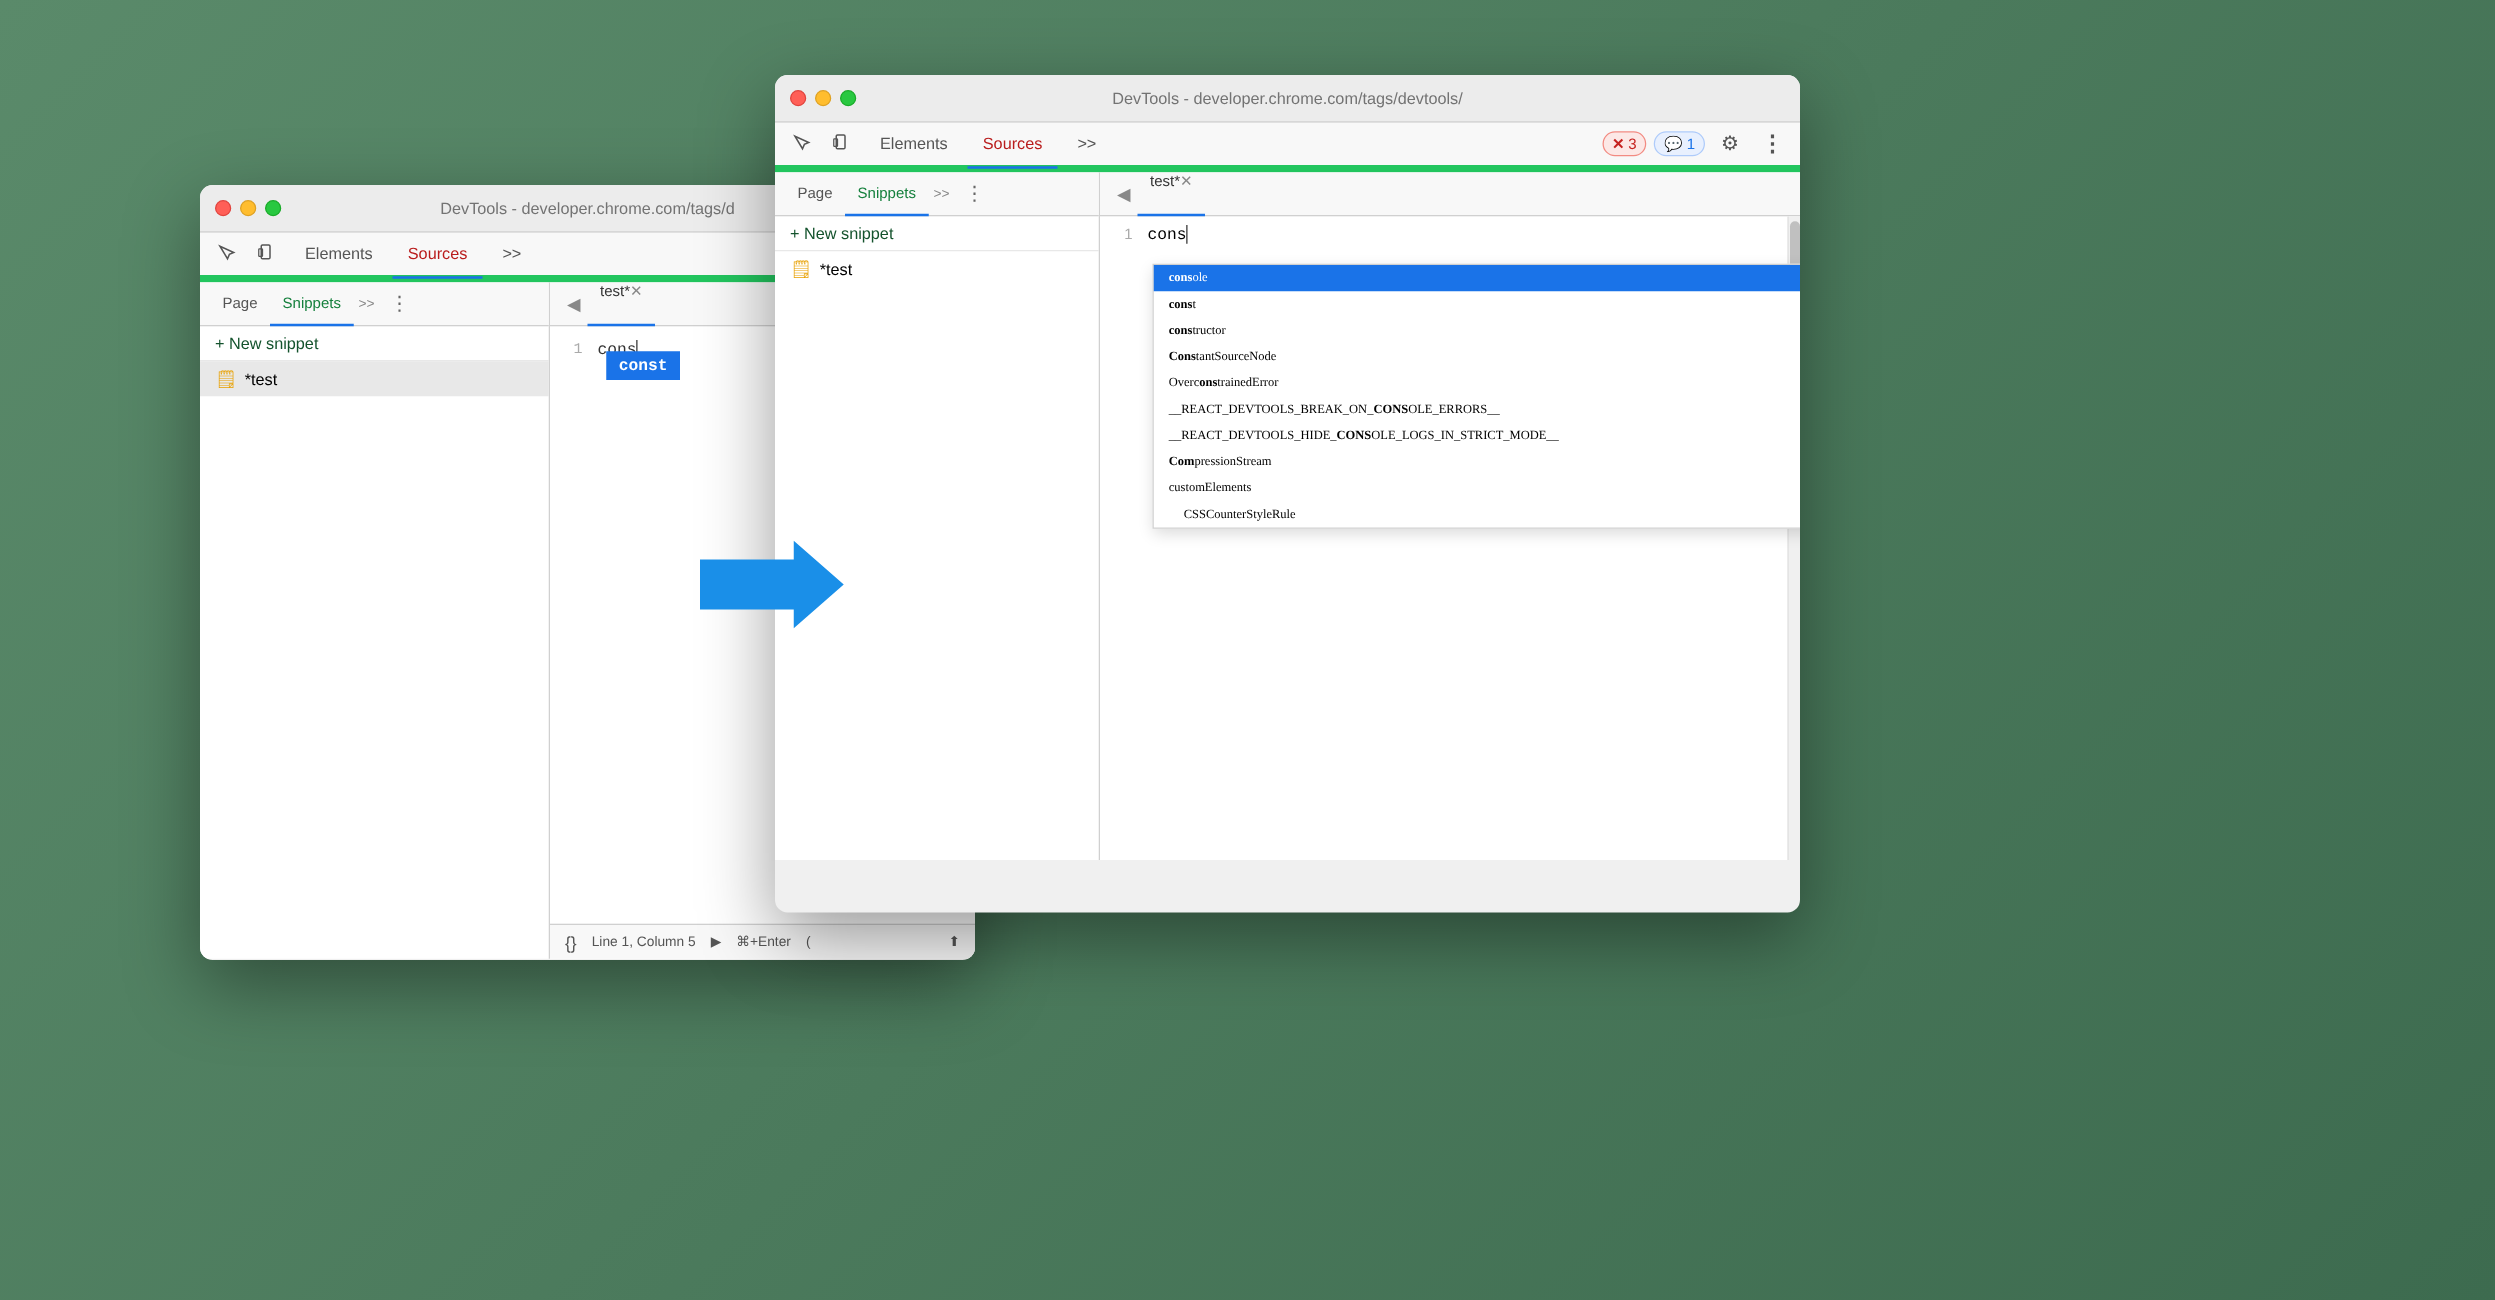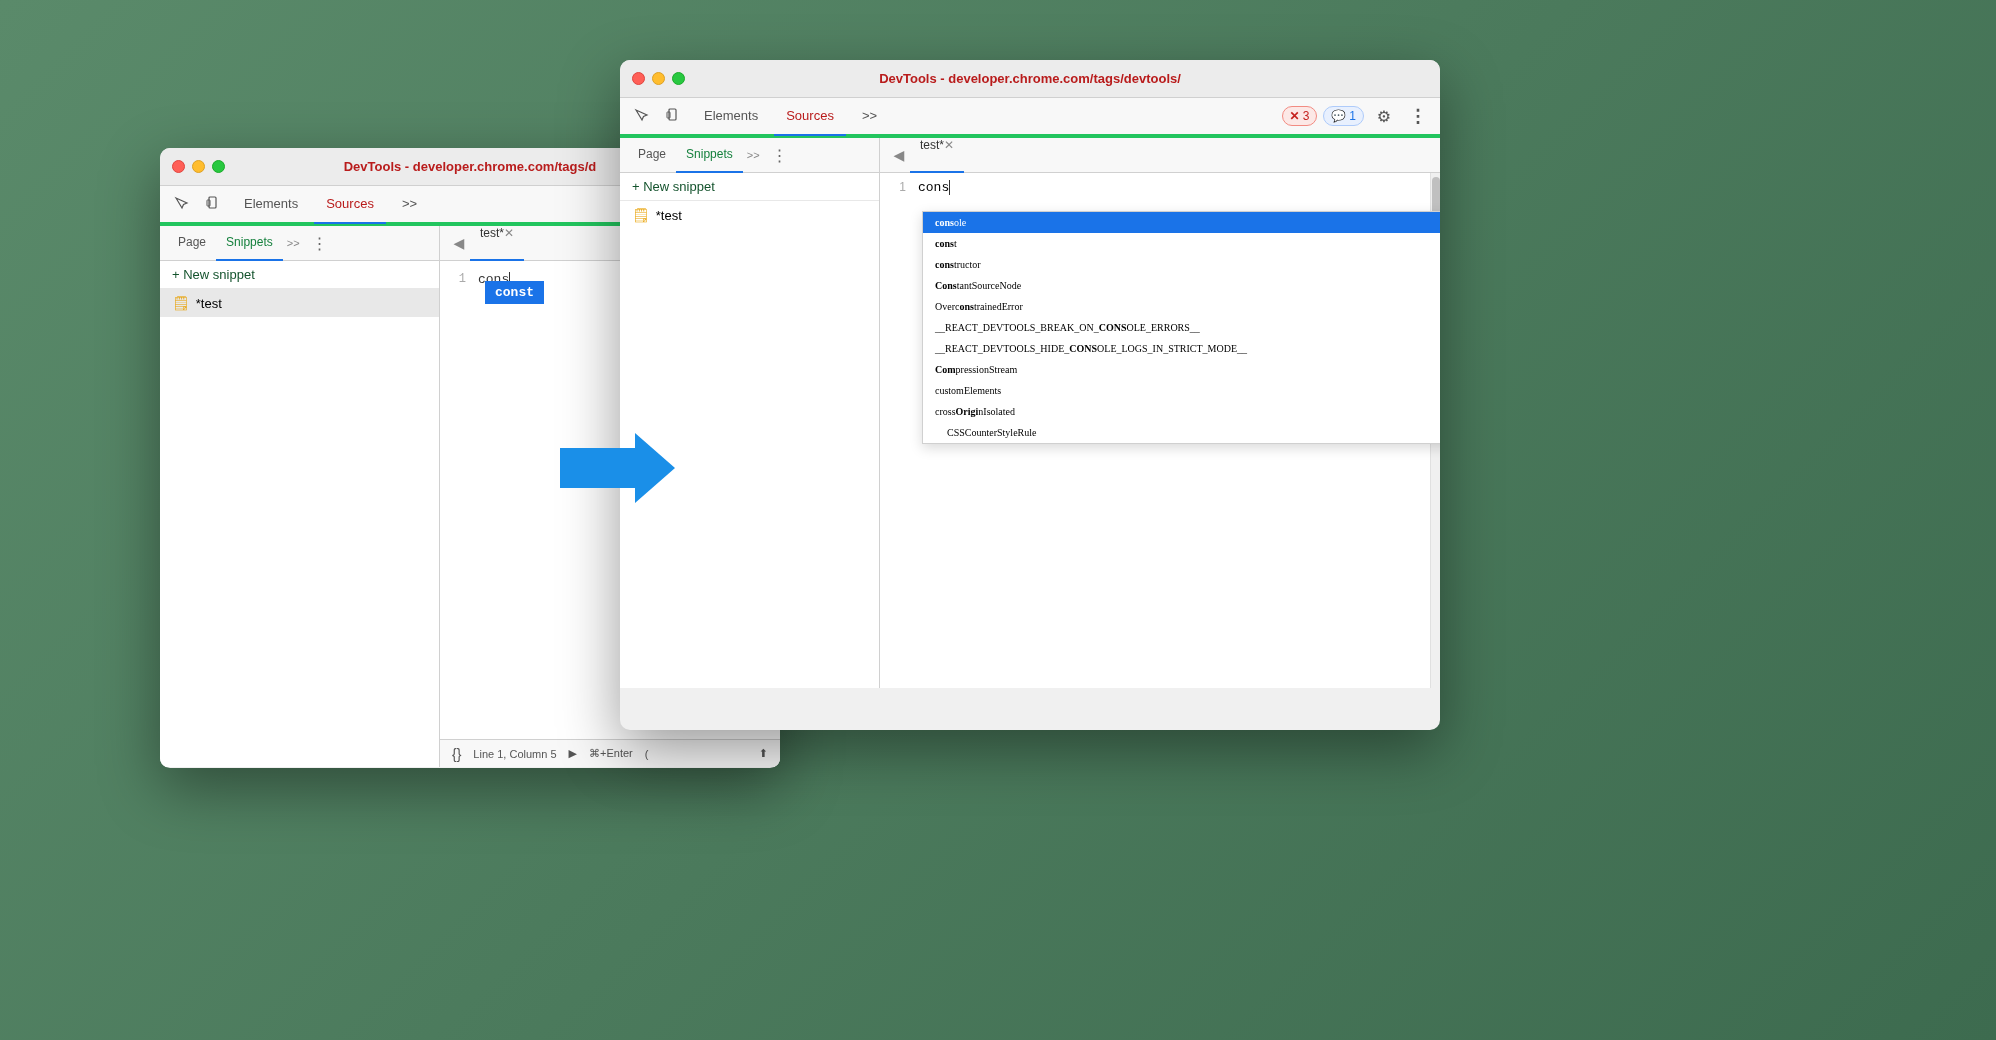--- a/index.html
+++ b/index.html
@@ -63,28 +63,28 @@
 
     .tl-red { background: #ff5f57; border: 1px solid #e0443e; }
     .tl-yellow { background: #ffbd2e; border: 1px solid #dea123; }
     .tl-green { background: #28c840; border: 1px solid #1aab29; }
 
     .window-title {
       position: absolute;
       left: 50%;
       transform: translateX(-50%);
       font-size: 13px;
-      color: #b91c1c;
-      font-weight: 700;
+      color: #737373;
+      font-weight: 400;
     }
 
     
     .devtools-toolbar {
       background: #f8f8f8;
-      border-bottom: 4px solid #22c55e;
+      border-bottom: 6px solid #22c55e;
       height: 40px;
       display: flex;
       align-items: center;
       padding: 0 8px;
       gap: 4px;
     }
 
     .toolbar-icon-btn {
       width: 28px;
       height: 28px;
@@ -604,23 +604,20 @@
             </div>
 
             <div class="autocomplete-item">
               <span class="bold-match" style="font-weight:bold;">Com</span><span>pressionStream</span>
             </div>
 
             <div class="autocomplete-item">
               <span>customElements</span>
             </div>
 
-            <div class="autocomplete-item">
-              <span>cross</span><span class="bold-match" style="font-weight:bold;">Origi</span><span>nIsolated</span>
-            </div>
 
             <div class="autocomplete-item" style="border-bottom:none;margin-left:12px;">
               <span>CSSCounterStyleRule</span>
             </div>
 
           </div>
         </div>
 
         <div class="scrollbar">
           <div class="scrollbar-thumb"></div>

